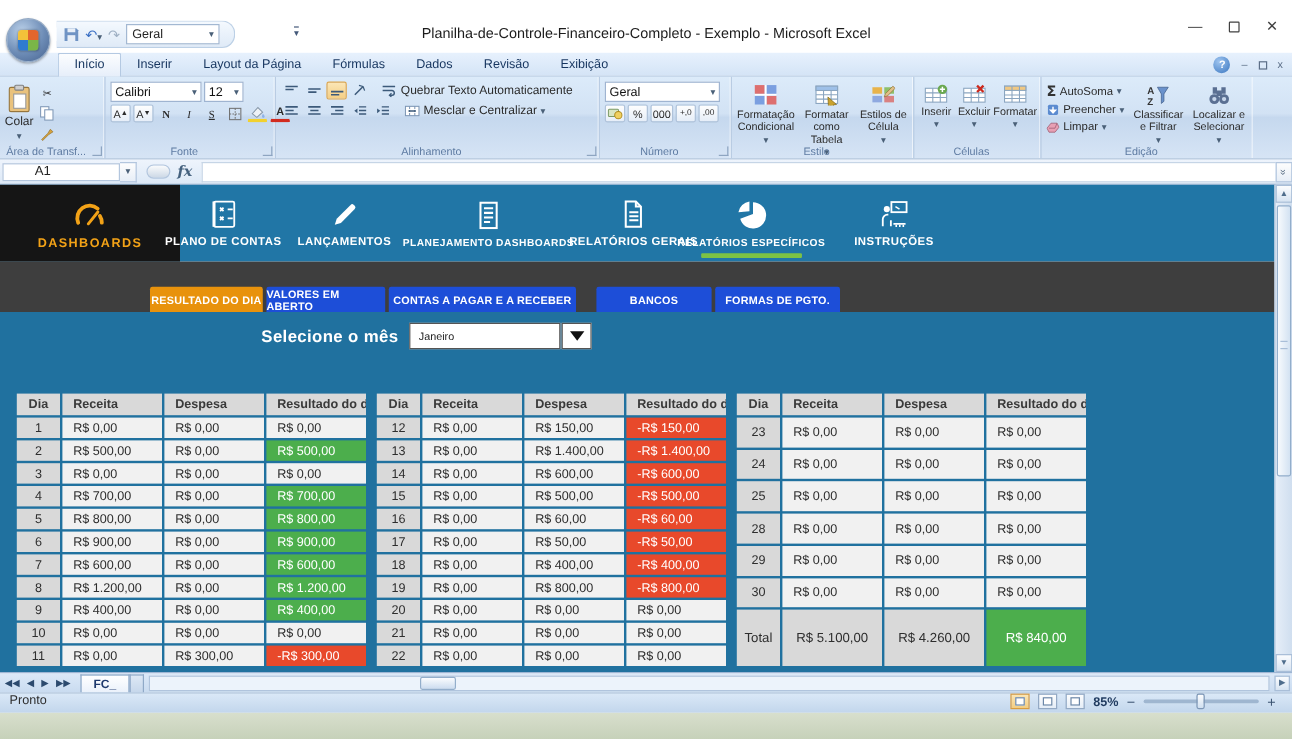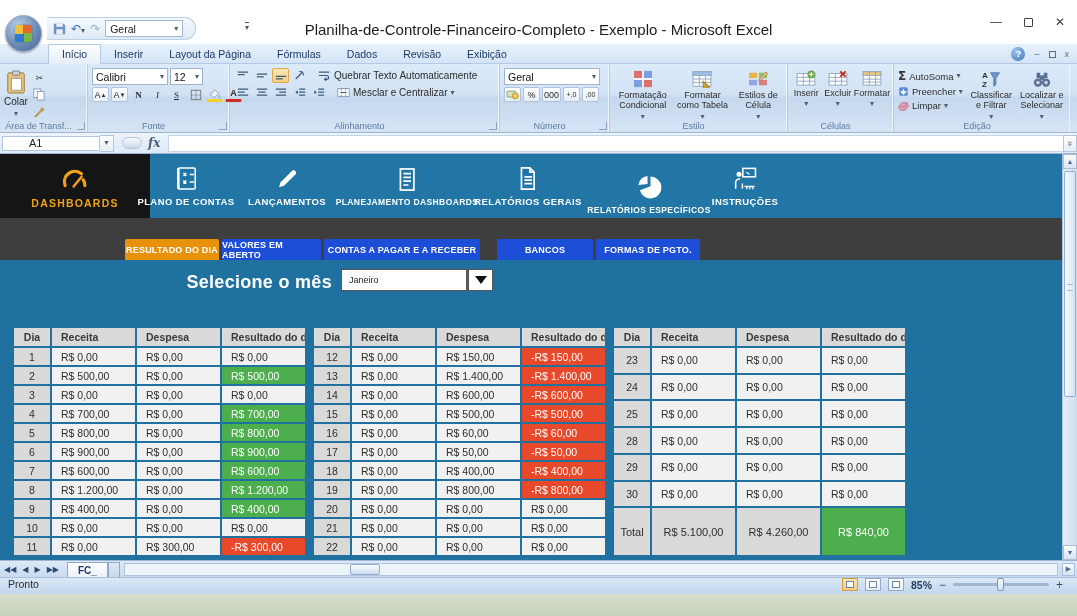--- a/index.html
+++ b/index.html
@@ -15,21 +15,21 @@
       background:conic-gradient(#e2662d 0 25%,#7ab648 0 50%,#2f7bd0 0 75%,#f3c23a 0);box-shadow:0 0 2px rgba(0,0,0,.4)}
   .qat{position:absolute;left:47px;top:17px;display:flex;align-items:center;gap:5px;
       border:1px solid #bcd0e6;border-left:none;border-radius:0 11px 11px 0;
       background:linear-gradient(#f4f9fe,#dfeaf7);padding:2px 12px 2px 6px;height:23px}
   .qat .glyph{font-size:12px;line-height:1;color:#3f5e8c}
   .qat .redo{color:#9fb0c4}
   .qat-combo{display:flex;align-items:center;justify-content:space-between;width:78px;height:17px;
       background:#fff;border:1px solid #a3b8d2;font-size:10.5px;padding:0 4px;color:#222}
   .caret{font-size:8px;color:#4a6078;line-height:1}
   .qat-more{position:absolute;left:245px;top:22px;font-size:8px;color:#44597a;border-top:1.5px solid #44597a;line-height:1;padding-top:1px}
-  .win-title{position:absolute;top:21px;left:300px;right:300px;text-align:center;font-size:15px;color:#1c1c1c;white-space:nowrap}
+  .win-title{position:absolute;top:21px;left:300px;right:300px;text-align:center;font-size:12px;color:#1c1c1c;white-space:nowrap}
   .win-controls{position:absolute;right:12px;top:16px;display:flex;gap:22px;align-items:center;color:#404040}
   .wc{font-size:12px;line-height:1}
   .wc-max{width:9px;height:9px;border:1.5px solid #404040;border-radius:1px}
   
   .tabrow{position:absolute;top:44px;left:0;right:0;height:20px;
       background:linear-gradient(#e7f1fd,#d4e4f6);border-bottom:1px solid #b4c9e2;
       display:flex;align-items:flex-end;padding-left:48px}
   .rtab{padding:3px 13px 3px;font-size:10.5px;color:#16355f;white-space:nowrap}
   .rtab.active{background:linear-gradient(#fcfdfe,#e6eefa);border:1px solid #b4c9e2;border-bottom:none;
       border-radius:2px 2px 0 0;margin-bottom:-1px;padding-bottom:4px}
@@ -86,21 +86,21 @@
   .navitem .icon svg{width:27px;height:27px}
   .dash .icon svg{width:30px;height:30px}
   .navitem.active::after{content:"";position:absolute;bottom:3px;left:50%;transform:translateX(-50%);
       width:84px;height:4px;background:#7dc244;border-radius:1px}
   .strip{position:absolute;top:218px;left:0;width:1062px;height:42px;background:#3e3e3e}
   .subtabs{position:absolute;left:125px;bottom:0;display:flex;gap:3px;align-items:flex-end}
   .stab{height:21px;display:flex;align-items:center;justify-content:center;color:#fff;
       font-size:9px;font-weight:bold;background:#1d4ed8;letter-spacing:.2px;border-radius:2px 2px 0 0;flex:none}
   .stab.active{background:#e8920c}
   .bluearea{position:absolute;top:260px;left:0;width:1062px;height:300px;background:#20719f}
-  .mlabel{position:absolute;left:110px;top:12px;width:222px;text-align:right;font-size:18px;font-weight:bold;color:#fff;letter-spacing:.3px}
+  .mlabel{position:absolute;left:110px;top:12px;width:222px;text-align:right;font-size:14px;font-weight:bold;color:#fff;letter-spacing:.3px}
   .mcombo{position:absolute;left:341px;top:9px;width:126px;height:22px;background:#fff;border:1px solid #555;
       font-size:9px;color:#222;display:flex;align-items:center;padding-left:7px}
   .marrow{position:absolute;left:468px;top:9px;width:25px;height:22px;background:#fff;border:1px solid #555;
       display:flex;align-items:center;justify-content:center}
   .marrow i{width:0;height:0;border-left:6px solid transparent;border-right:6px solid transparent;border-top:8px solid #111}
   
   .tables{position:absolute;top:66px;left:12px;display:flex;gap:5px}
   table.daily{border-collapse:separate;border-spacing:2px;width:295px;table-layout:fixed;flex:none}
   table.daily th{background:#d9d9d9;font-size:10.5px;font-weight:bold;color:#3a3a3a;height:18px;text-align:left;padding-left:9px;overflow:hidden;white-space:nowrap}
   table.daily th.dia,table.daily td.dia{text-align:center;padding-left:0}
@@ -365,21 +365,21 @@
         <span class="mini boxed">000</span>
         <span class="mini boxed" style="font-size:7px">+,0</span>
         <span class="mini boxed" style="font-size:7px">,00</span>
       </div>
     </div>
       </div>
     <span class="glabel">Número</span>
       <span class="launcher"></span>
   </div>
 
-  <div class="rgroup" style="width:178px">
+  <div class="rgroup" style="width:152px">
     <div class="gcontent" style="justify-content:space-around">
       <div class="bigbtn" style="width:58px">
         <span>
             <svg width="20" height="18" viewBox="0 0 22 20">
               <rect x="1" y="1" width="9" height="8" fill="#dd6f6f"></rect>
               <rect x="12" y="1" width="9" height="8" fill="#7b9fe0"></rect>
               <rect x="1" y="11" width="9" height="8" fill="#7b9fe0"></rect>
               <rect x="12" y="11" width="9" height="8" fill="#dd6f6f"></rect>
               <path d="M11 1v18M1 10h20" stroke="#fff" stroke-width="1.4"></path>
             </svg>
@@ -568,21 +568,21 @@
       <div class="navitem" style="left: 528px;">
         <span class="icon">
           <svg viewBox="0 0 32 32" fill="none" stroke="currentColor" stroke-width="2">
             <path d="M8.5 3.5h10l5 5v20h-15z"></path>
             <path d="M18.5 3.5v5h5"></path>
             <path d="M12 14h9M12 18h9M12 22h9"></path>
           </svg>
         </span>
         <span class="nlabel">RELATÓRIOS GERAIS</span>
       </div>
-      <div class="navitem active small" style="left: 649px; margin-top: 8px;">
+      <div class="navitem active small" style="left: 626px;">
         <span class="icon">
           <svg viewBox="0 0 32 32" fill="currentColor">
             <path d="M18 14.5V3a13 13 0 1 1-12.6 16.3L18 14.5z"></path>
             <path d="M14.5 11.8V2.3A13 13 0 0 0 3.6 12.9l10.9-1.1z"></path>
           </svg>
         </span>
         <span class="nlabel">RELATÓRIOS ESPECÍFICOS</span>
       </div>
       <div class="navitem" style="left: 745px;">
         <span class="icon">

